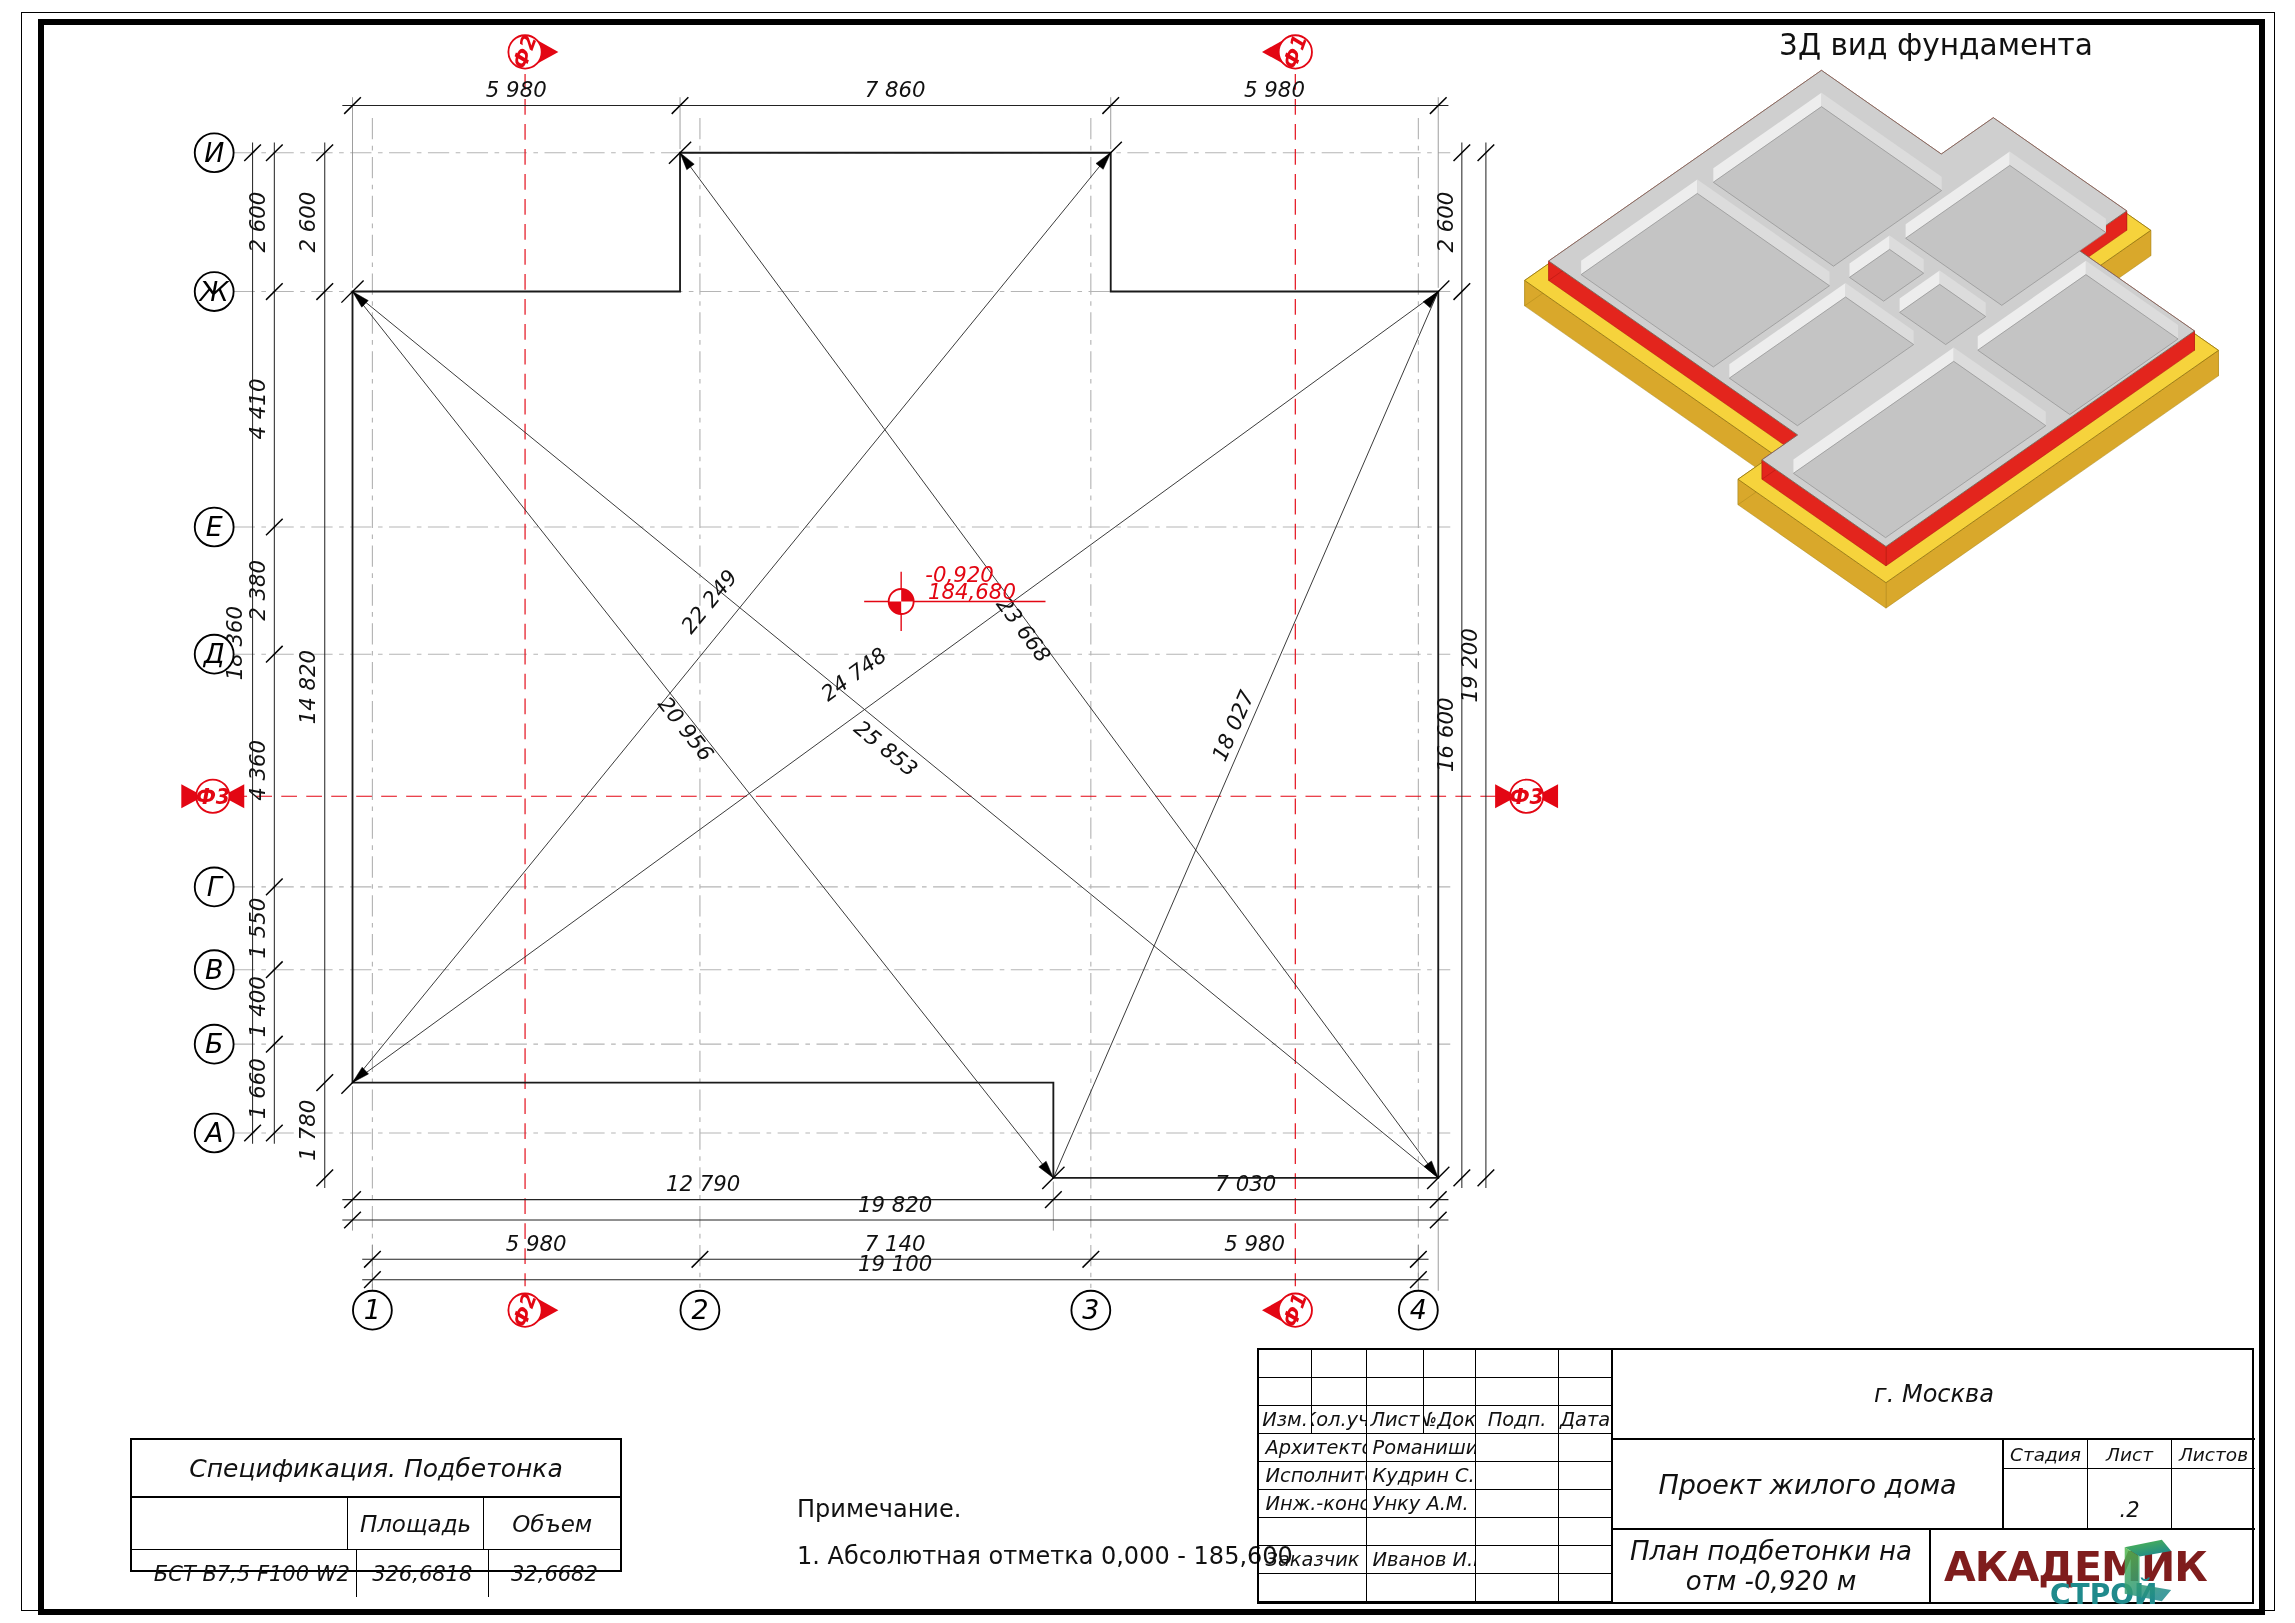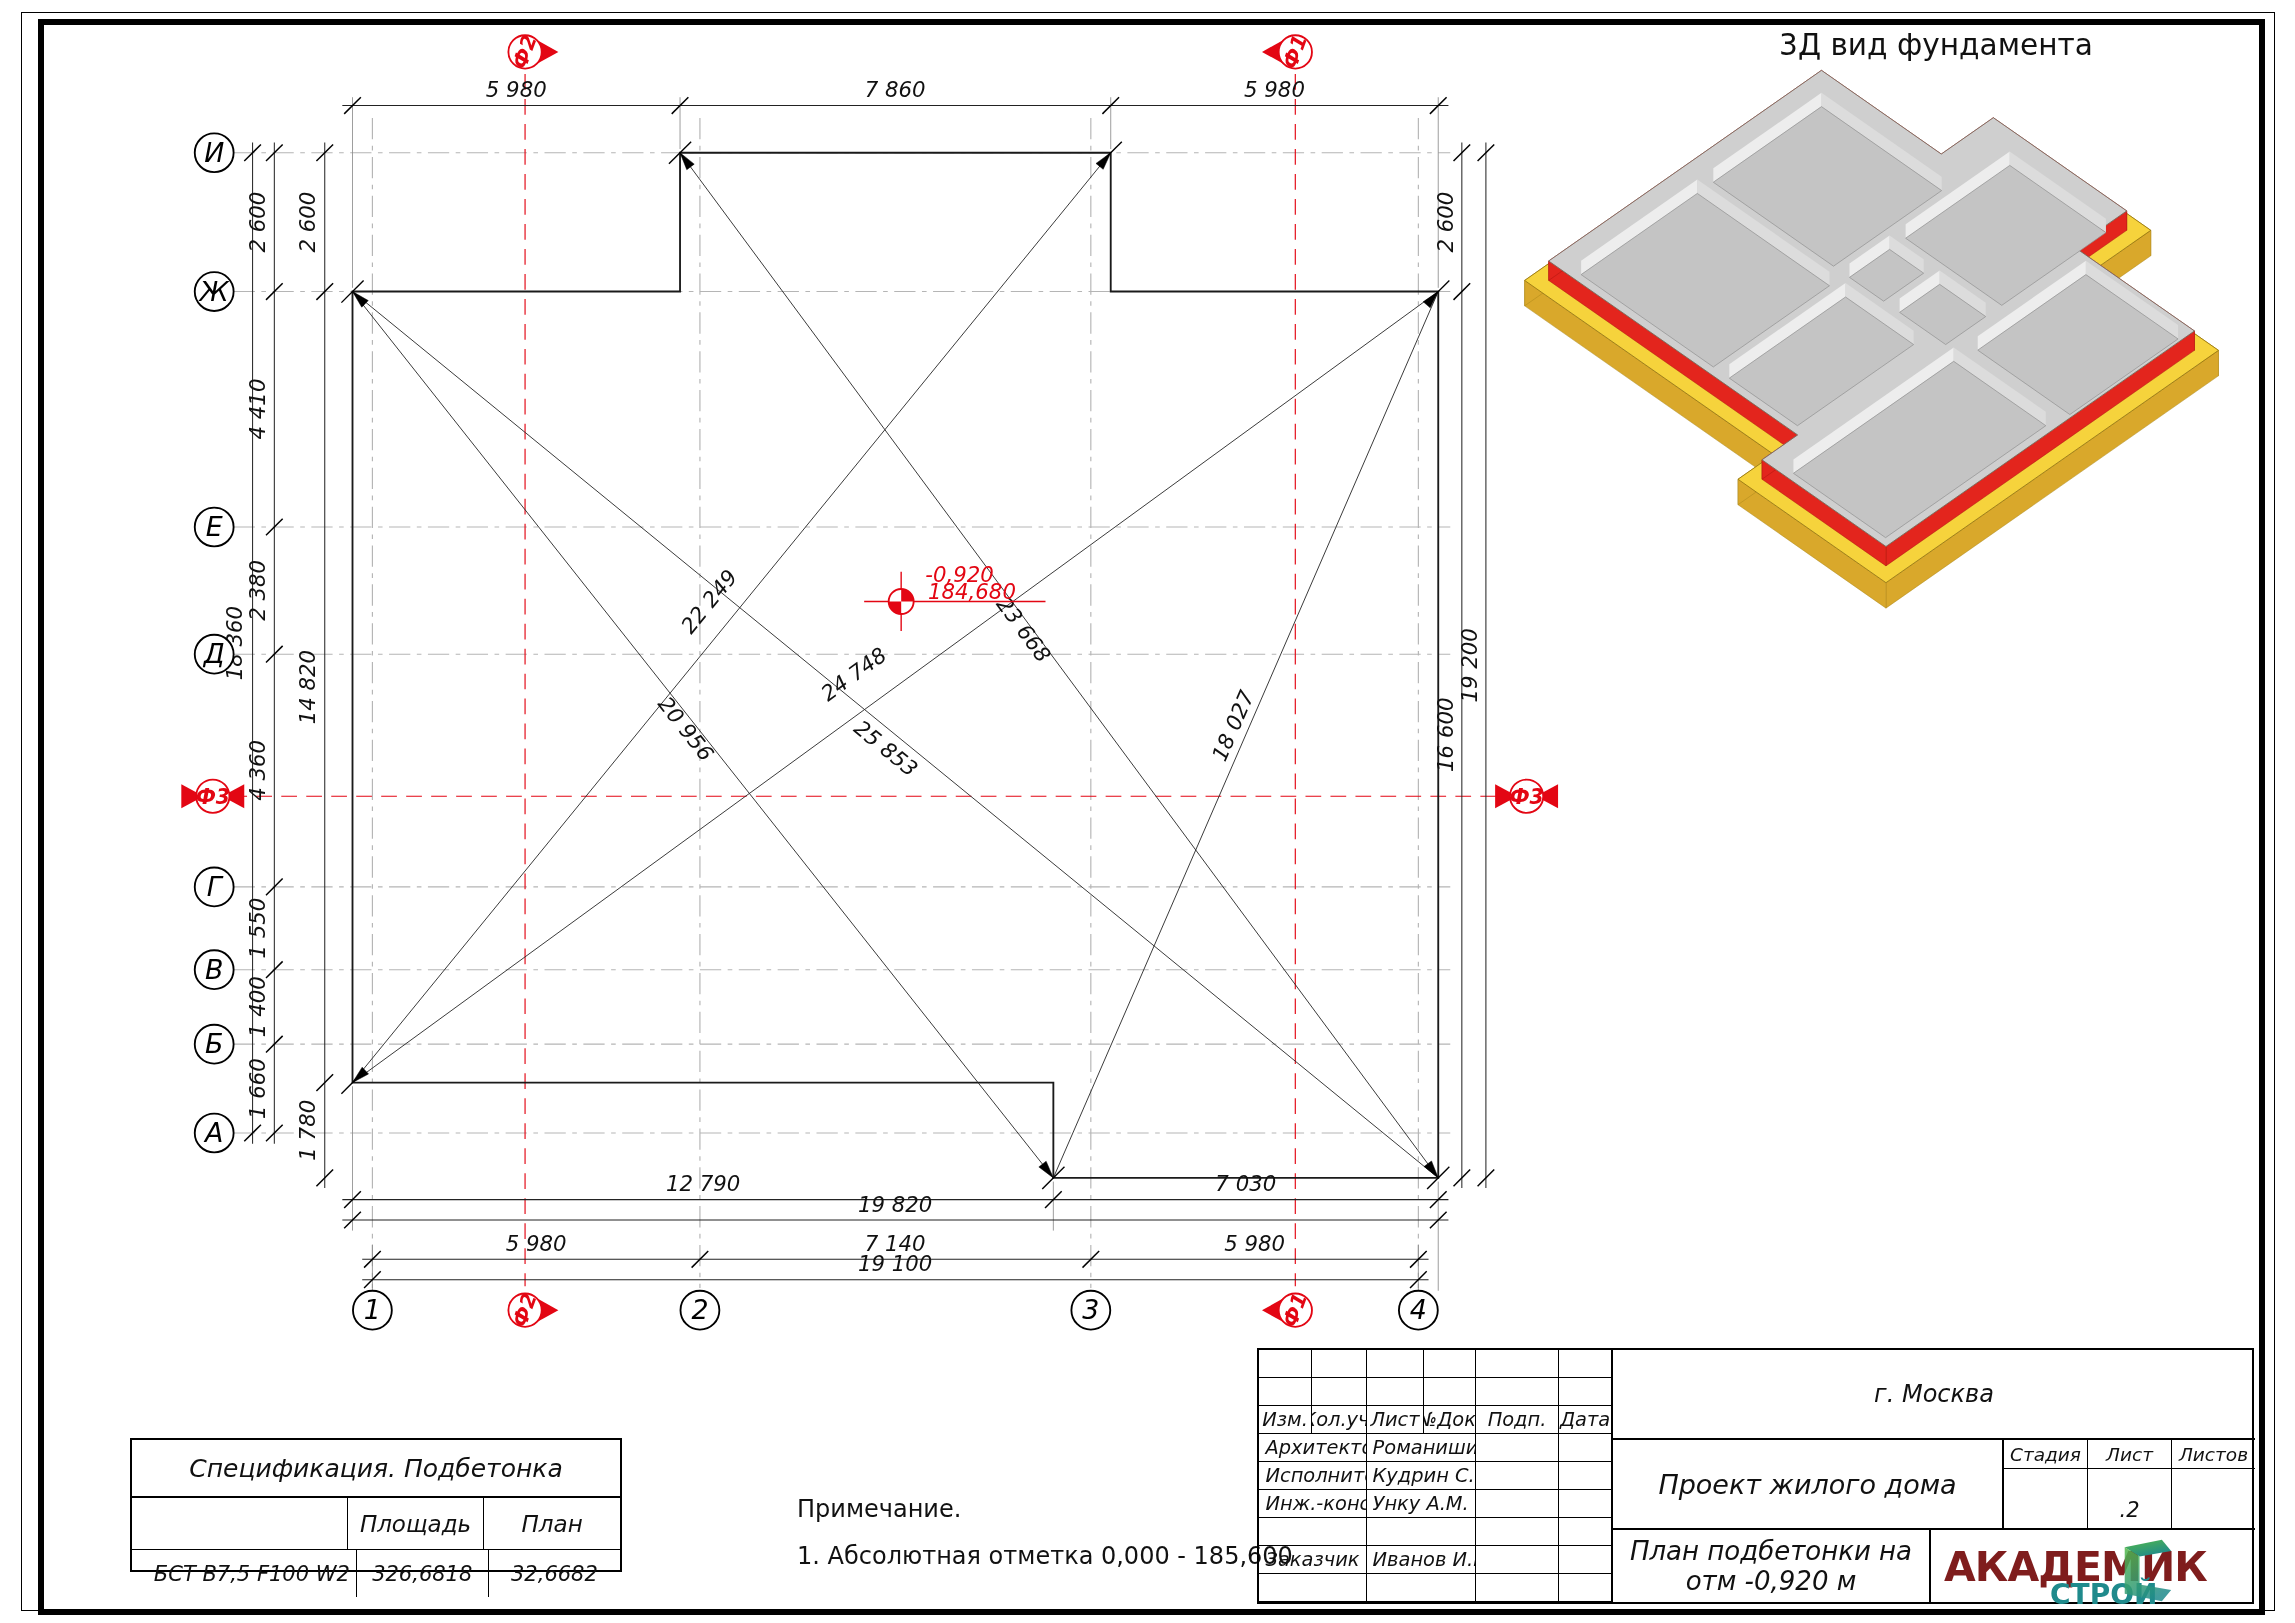--- a/index.html
+++ b/index.html
@@ -398,21 +398,21 @@
         <polygon points="4223.2,750.9 4422.4,890.0 4422.4,920.0 4223.2,780.9" fill="#DCDCDC"></polygon>
         <polygon points="4223.2,780.9 4422.4,920.0 4076.0,1162.0 3876.8,1022.9" fill="#C4C4C4" stroke="#8f8f8f" stroke-width="1.5"></polygon>
       </g>
   </svg>
 
   <div class="spec">
     <div class="spec-title">Спецификация. Подбетонка</div>
     <div class="spec-row">
       <div class="spec-cell c1"></div>
       <div class="spec-cell c2">Площадь</div>
-      <div class="spec-cell c3">План</div>
+      <div class="spec-cell c3">Объем</div>
     </div>
     <div class="spec-row data">
       <div class="spec-cell c1">БСТ В7,5 F100 W2</div>
       <div class="spec-cell c2">326,6818</div>
       <div class="spec-cell c3">32,6682</div>
     </div>
   </div>
 
   <div class="note">
     <div class="note-title">Примечание.</div>

